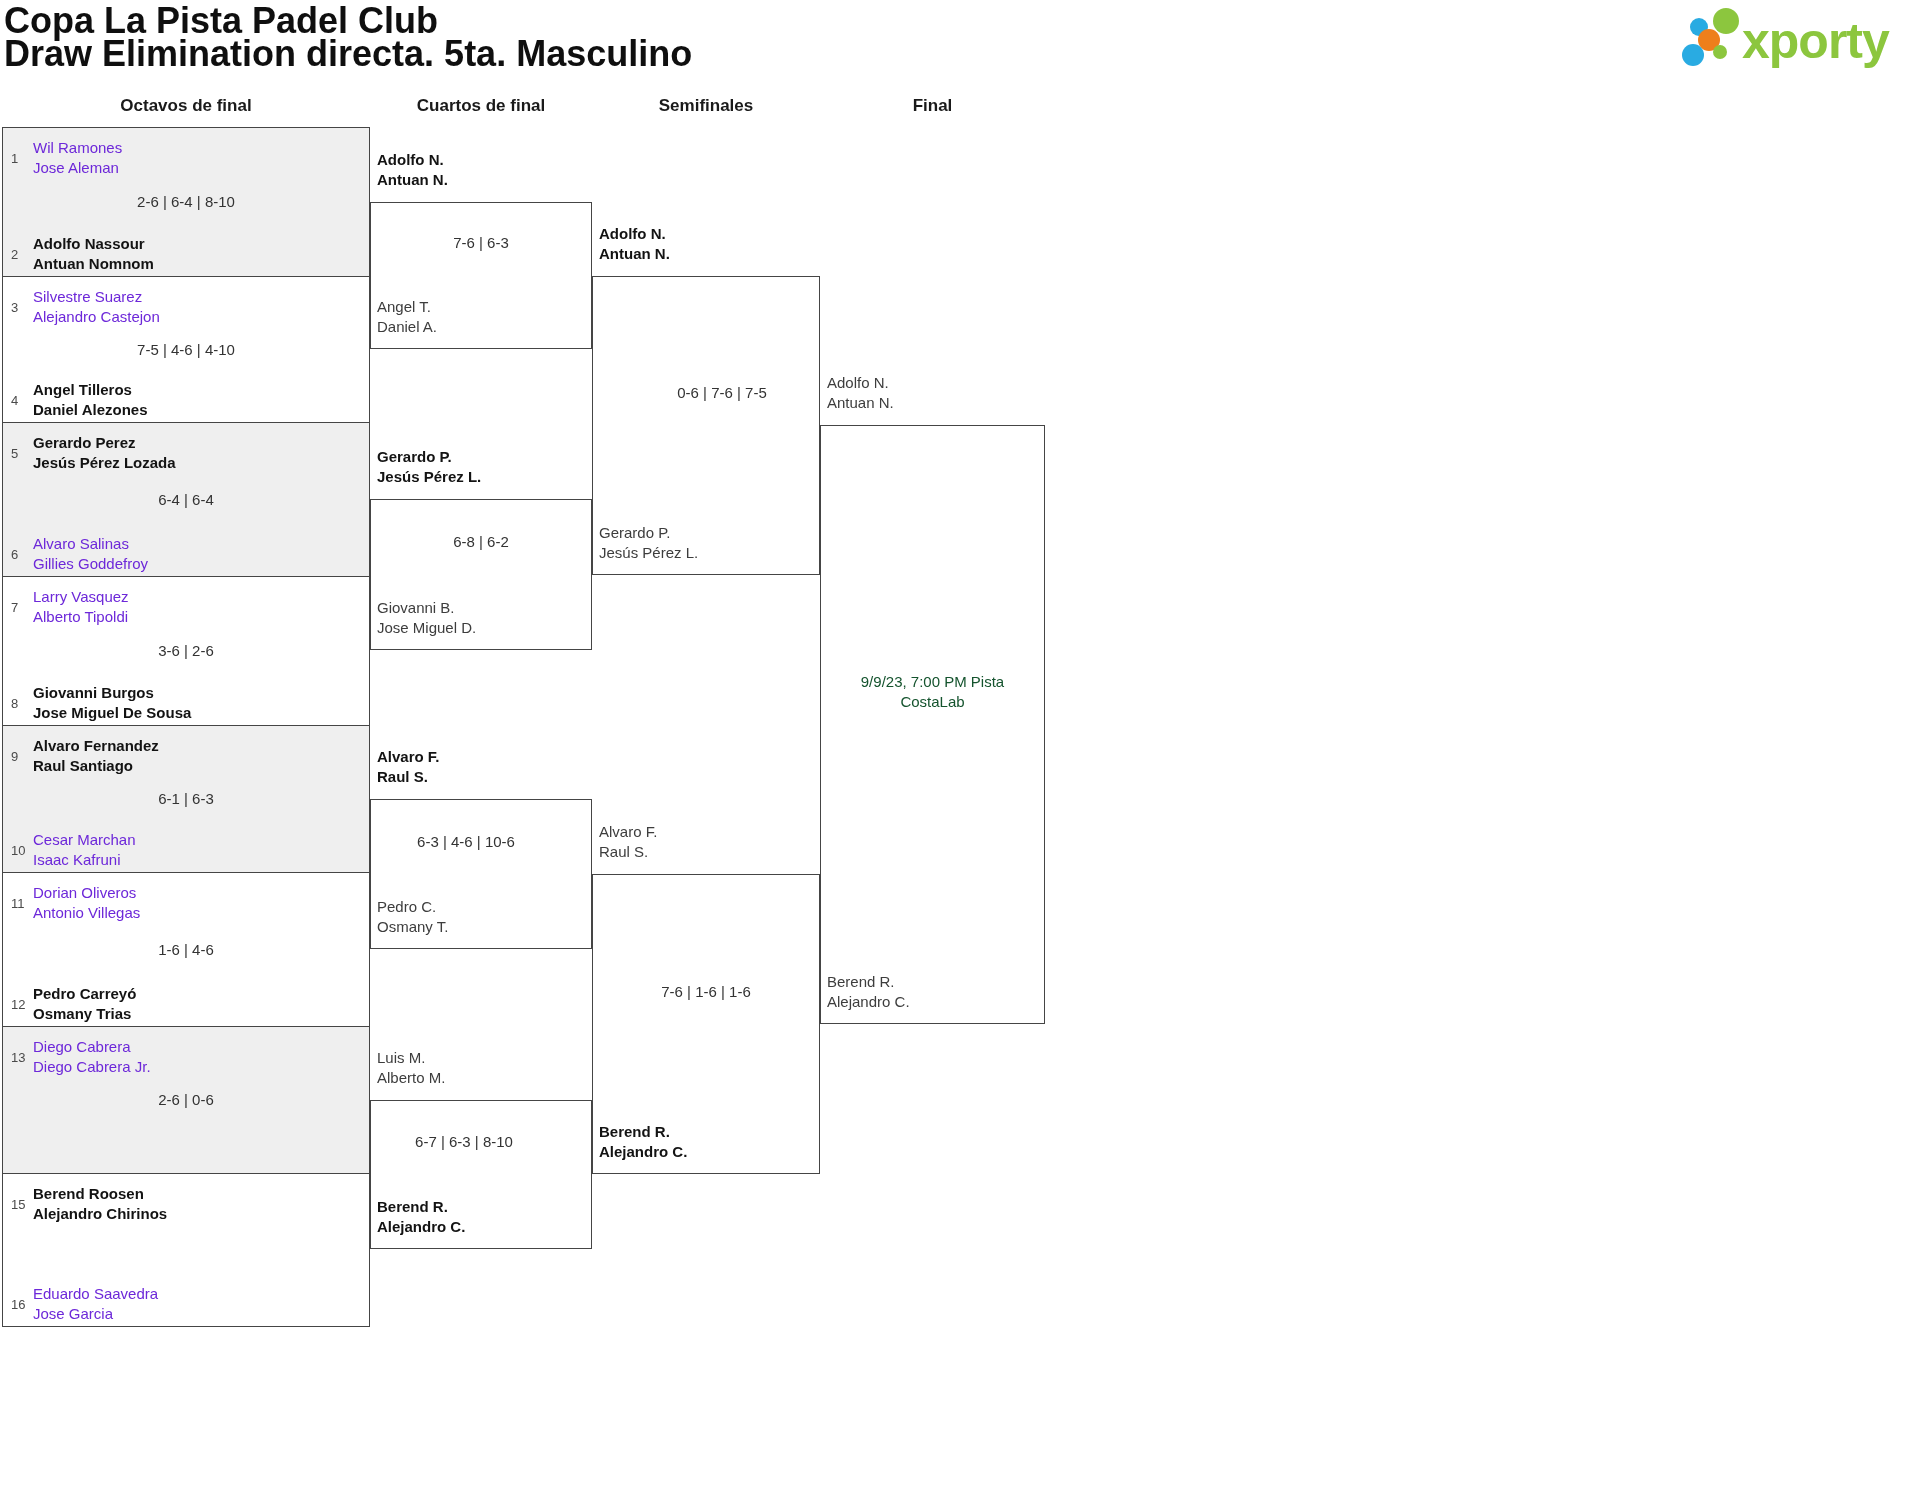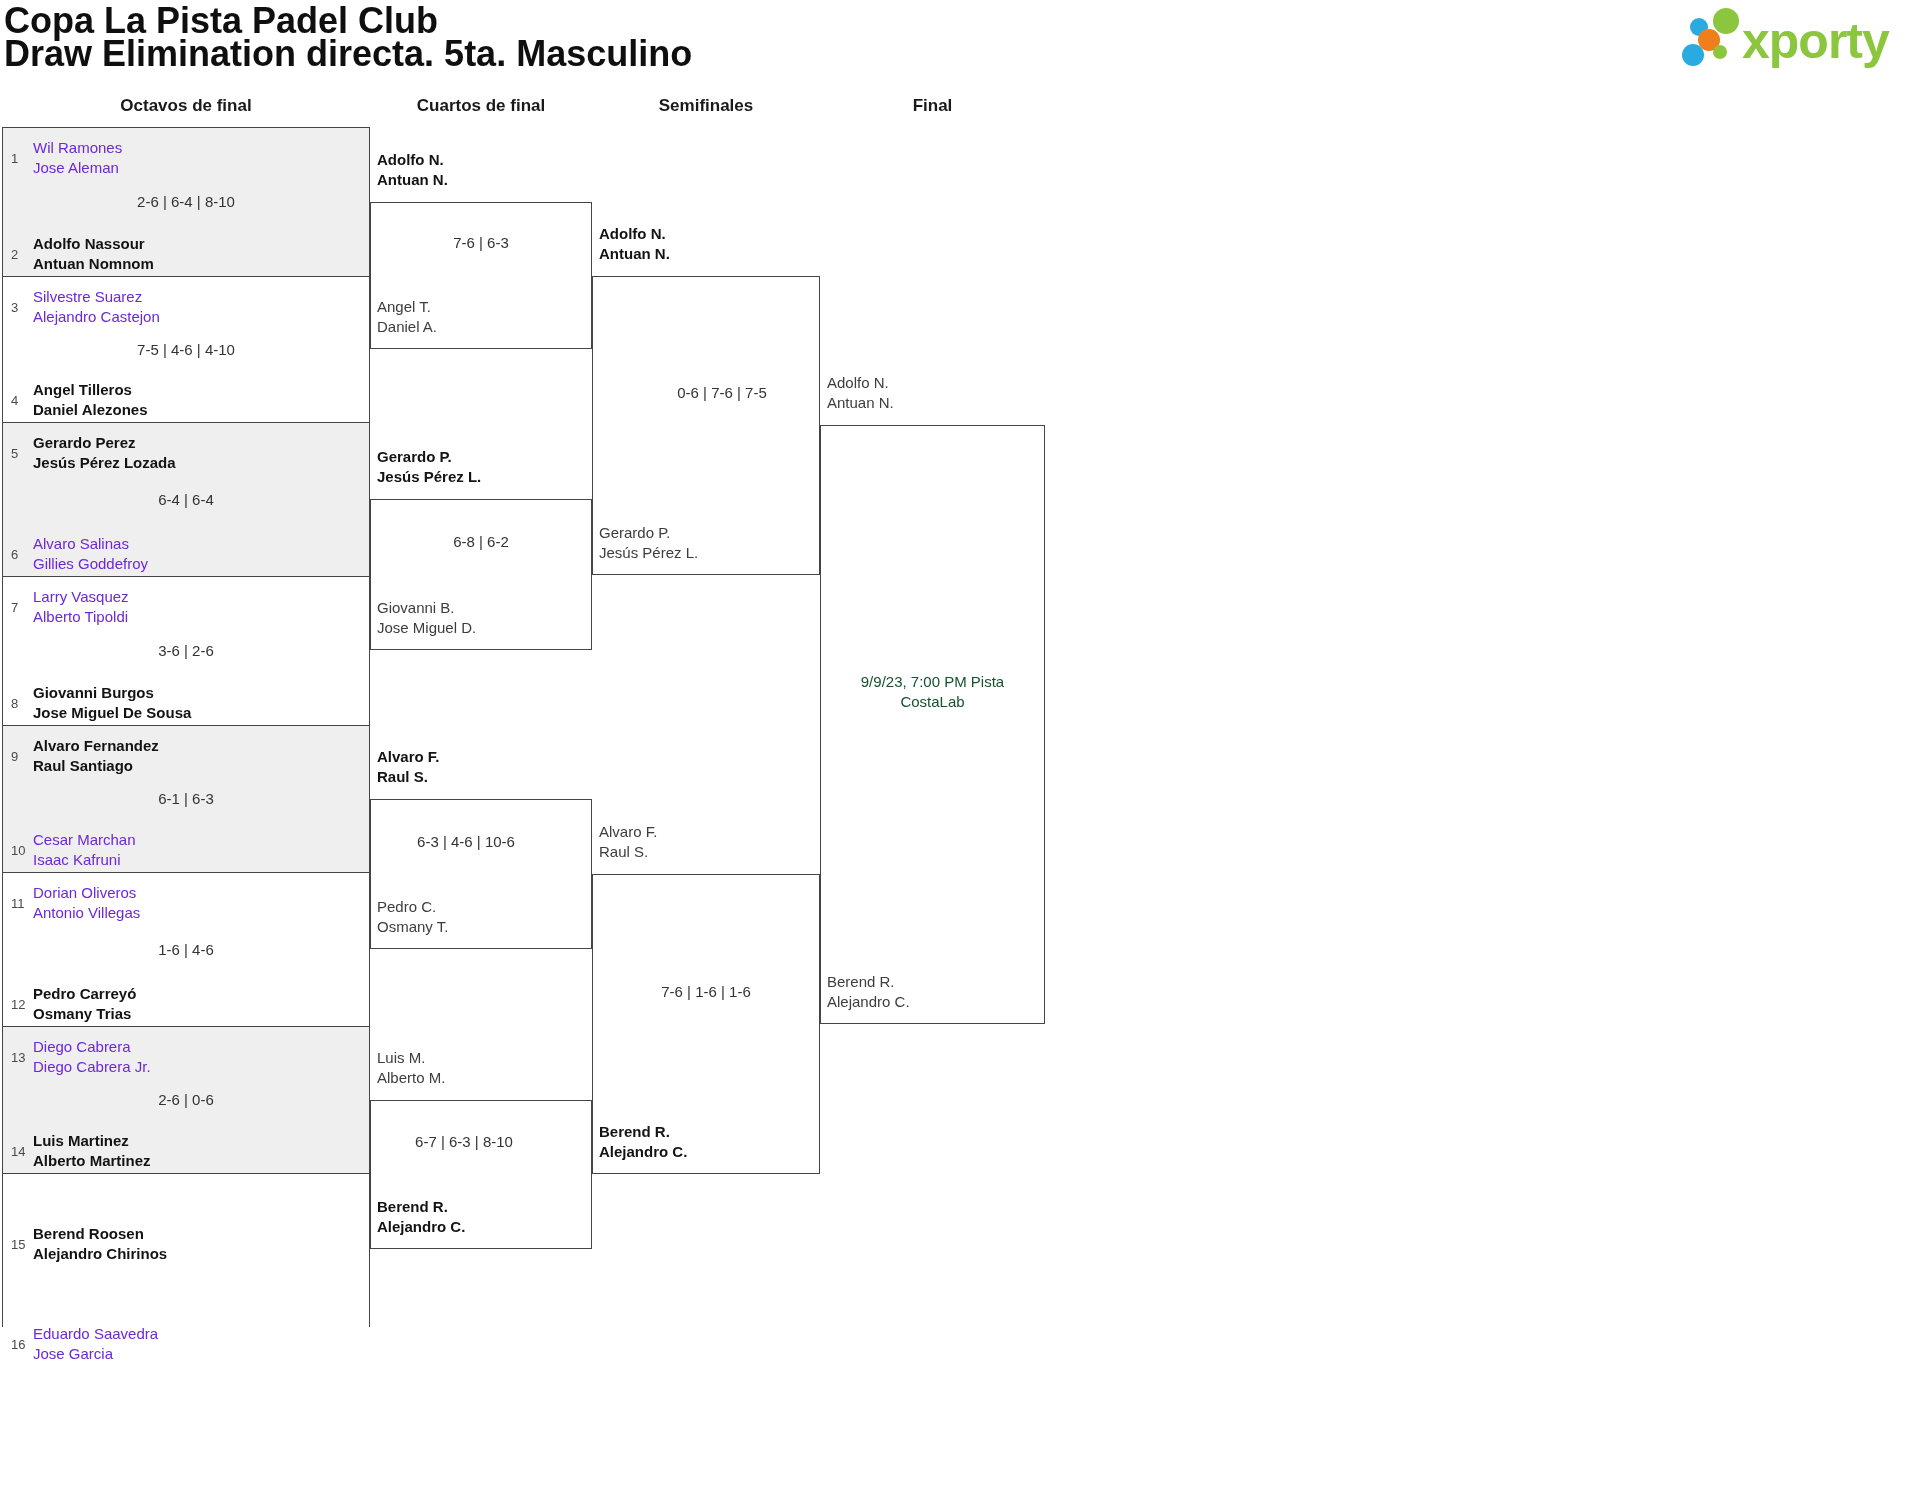--- a/index.html
+++ b/index.html
@@ -17,21 +17,21 @@
 
   .rh { position: absolute; top: 96px; text-align: center; font-size: 17px; font-weight: 600; color: #1a1a1a; }
   .rh.r16 { left: 2px;   width: 368px; }
   .rh.qf  { left: 370px; width: 222px; }
   .rh.sf  { left: 592px; width: 228px; }
   .rh.f   { left: 820px; width: 225px; }
 
   
   .r16col { position: absolute; left: 2px; top: 127px; width: 368px; height: 1200px; border: 1px solid #454545; }
   .m { position: relative; border-bottom: 1px solid #454545; }
-  .m:last-child { border-bottom: none; margin-top: 40px; }
+  .m:last-child { border-bottom: none; }
   .m.gray { background: #efefef; }
   .m.white { background: #ffffff; }
 
   .trow { position: absolute; left: 8px; right: 8px; height: 40px; display: flex; }
   .trow.top { top: 10px; }
   .trow.bot { bottom: 2px; }
   .seed { width: 22px; display: flex; align-items: center; font-size: 13px; color: #4a4a4a; }
   .names { flex: 1; font-size: 15px; line-height: 20px; color: #6d28d9; }
   .trow.win .names { font-weight: 700; color: #131313; }
 
@@ -182,27 +182,20 @@
 
     <div class="m gray" style="height:147px">
       <div class="trow top">
         <span class="seed">13</span>
         <span class="names">
           <div>Diego Cabrera</div>
           <div>Diego Cabrera Jr.</div>
         </span>
       </div>
       <div class="msc">2-6 | 0-6</div>
-      <div class="trow bot win">
-        <span class="seed">14</span>
-        <span class="names">
-          <div>Luis Martinez</div>
-          <div>Alberto Martinez</div>
-        </span>
-      </div>
     </div>
 
     <div class="m white" style="height:152px">
       <div class="trow top win">
         <span class="seed">15</span>
         <span class="names">
           <div>Berend Roosen</div>
           <div>Alejandro Chirinos</div>
         </span>
       </div>

